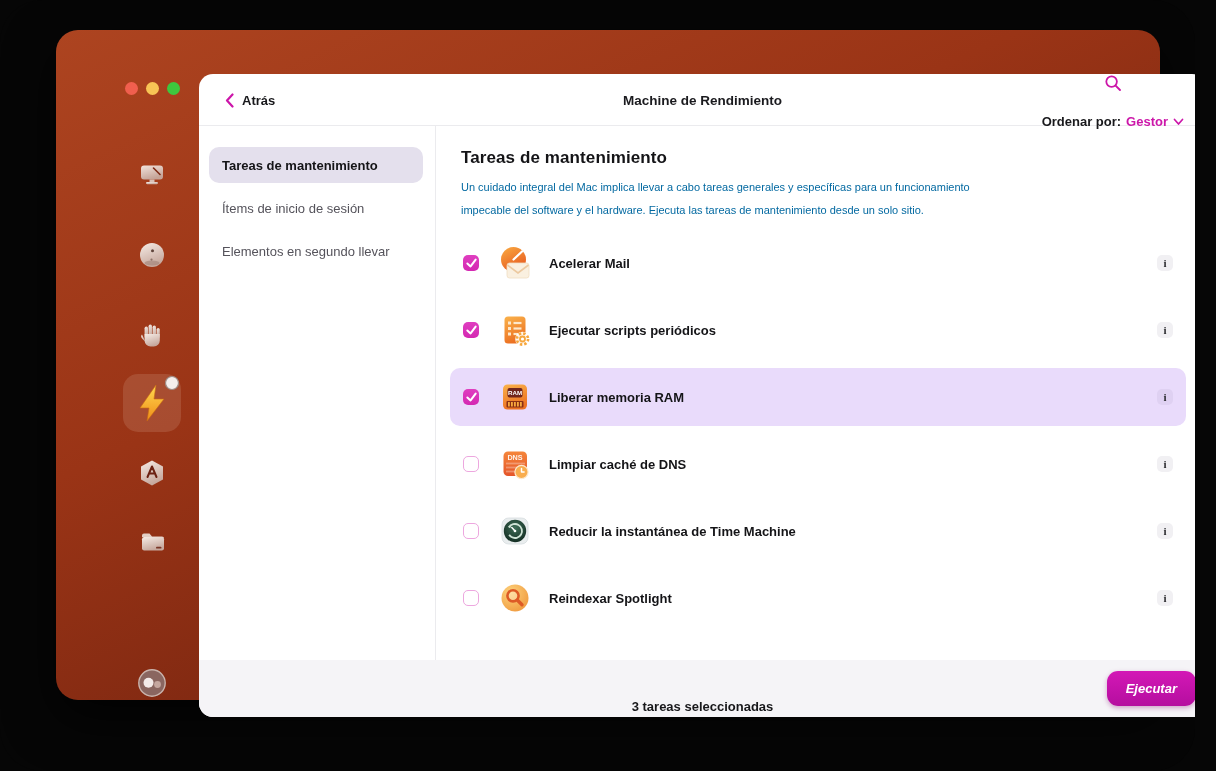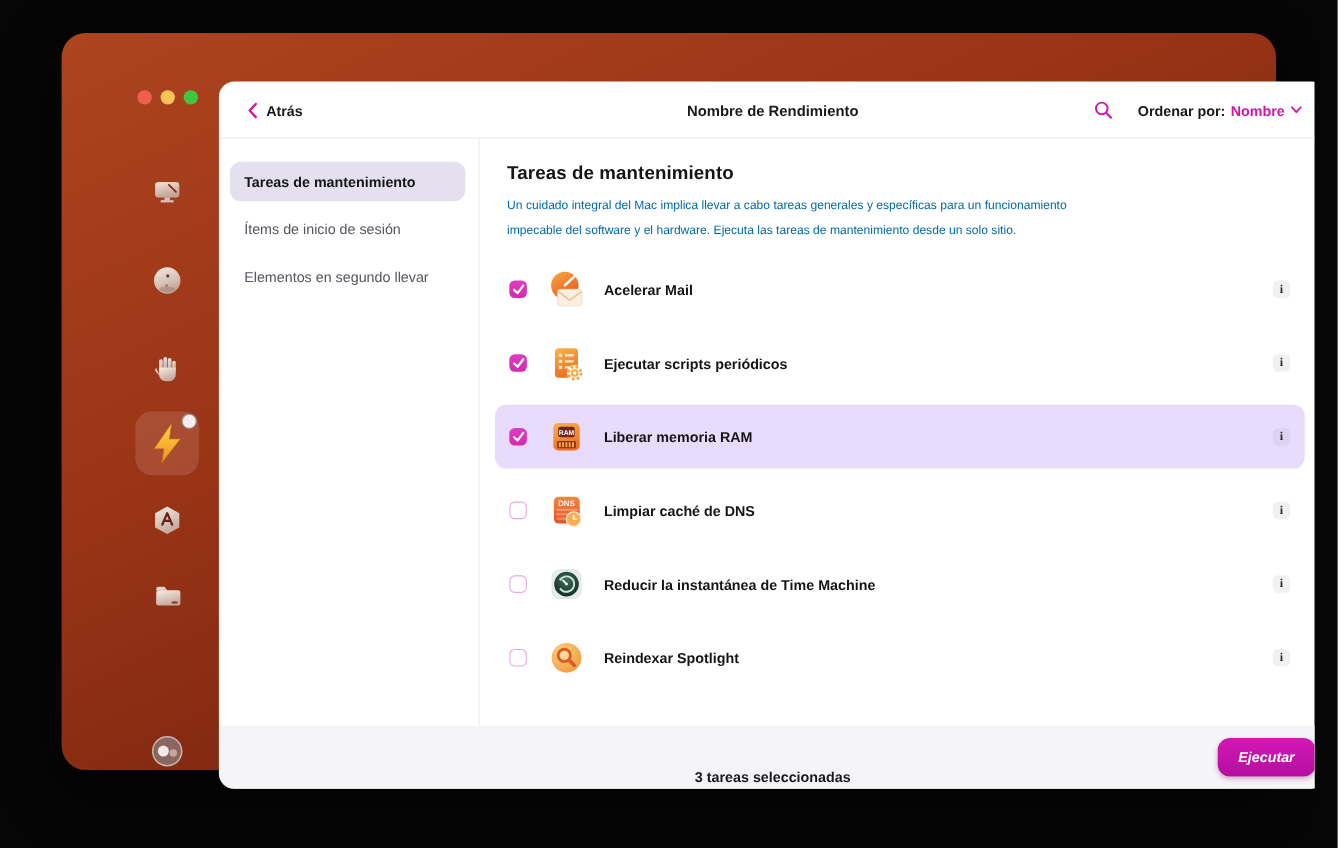--- a/index.html
+++ b/index.html
@@ -25,21 +25,21 @@
   .rail-tile{position:absolute;left:11px;top:314px;width:58px;height:58px;border-radius:15px;
     background:rgba(255,236,224,.13);border:none;cursor:pointer;padding:0;}
   
   .panel{position:absolute;left:143px;top:44px;width:1007px;height:643px;background:#fff;border-radius:14px;
     overflow:hidden;display:flex;flex-direction:column;}
   .hdr{position:relative;height:52px;flex:0 0 52px;border-bottom:1px solid #ebebee;}
   .back{position:absolute;left:26px;top:0;height:52px;display:flex;align-items:center;gap:8px;cursor:pointer;
     font-size:13px;font-weight:700;color:#18181b;background:none;border:none;}
   .title{position:absolute;left:0;right:0;top:0;height:52px;display:flex;align-items:center;justify-content:center;
     font-size:13.5px;font-weight:700;color:#1a1a1e;pointer-events:none;}
-  .hdr-right{position:absolute;right:22px;top:0;height:52px;display:flex;align-items:center;gap:22px;}
+  .hdr-right{position:absolute;right:22px;top:0;height:52px;display:flex;align-items:center;gap:22px;flex-direction:column;}
   .search-btn{background:none;border:none;cursor:pointer;display:flex;align-items:center;}
   .sort{display:flex;align-items:center;gap:5px;font-size:13px;cursor:pointer;}
   .sort-label{font-weight:700;color:#18181b;}
   .sort-value{font-weight:600;color:var(--accent);}
   
   .main{flex:1;display:flex;min-height:0;}
   .navpane{flex:0 0 237px;border-right:1px solid #ebebee;padding:21px 12px 0 10px;}
   .nav-item{height:36px;margin-bottom:7px;border-radius:10px;display:flex;align-items:center;
     padding:0 13px;font-size:13px;color:#55535b;cursor:pointer;}
   .nav-item.sel{background:var(--nav-selected);color:#141417;font-weight:700;}
@@ -158,31 +158,31 @@
 
     <div class="panel">
 
       <div class="hdr">
         <button class="back">
           <svg width="9" height="15" viewBox="0 0 9 15">
             <polyline points="7.5,1.5 2,7.5 7.5,13.5" fill="none" stroke="#cc16a9" stroke-width="2.2" stroke-linecap="round" stroke-linejoin="round"></polyline>
           </svg>
           <span>Atrás</span>
         </button>
-        <div class="title">Nombre de Rendimiento</div>
+        <div class="title">Machine de Rendimiento</div>
         <div class="hdr-right">
           <button class="search-btn">
             <svg width="18" height="18" viewBox="0 0 18 18">
               <circle cx="7.6" cy="7.6" r="5.3" fill="none" stroke="#cc16a9" stroke-width="1.8"></circle>
               <line x1="11.6" y1="11.6" x2="16" y2="16" stroke="#cc16a9" stroke-width="1.9" stroke-linecap="round"></line>
             </svg>
           </button>
           <div class="sort">
             <span class="sort-label">Ordenar por:</span>
-            <span class="sort-value">Nombre</span>
+            <span class="sort-value">Gestor</span>
             <svg width="11" height="8" viewBox="0 0 11 8">
               <polyline points="1.5,1.5 5.5,6 9.5,1.5" fill="none" stroke="#cc16a9" stroke-width="1.7" stroke-linecap="round" stroke-linejoin="round"></polyline>
             </svg>
           </div>
         </div>
       </div>
 
       <div class="main">
         <nav class="navpane">
           <div class="nav-item sel">

